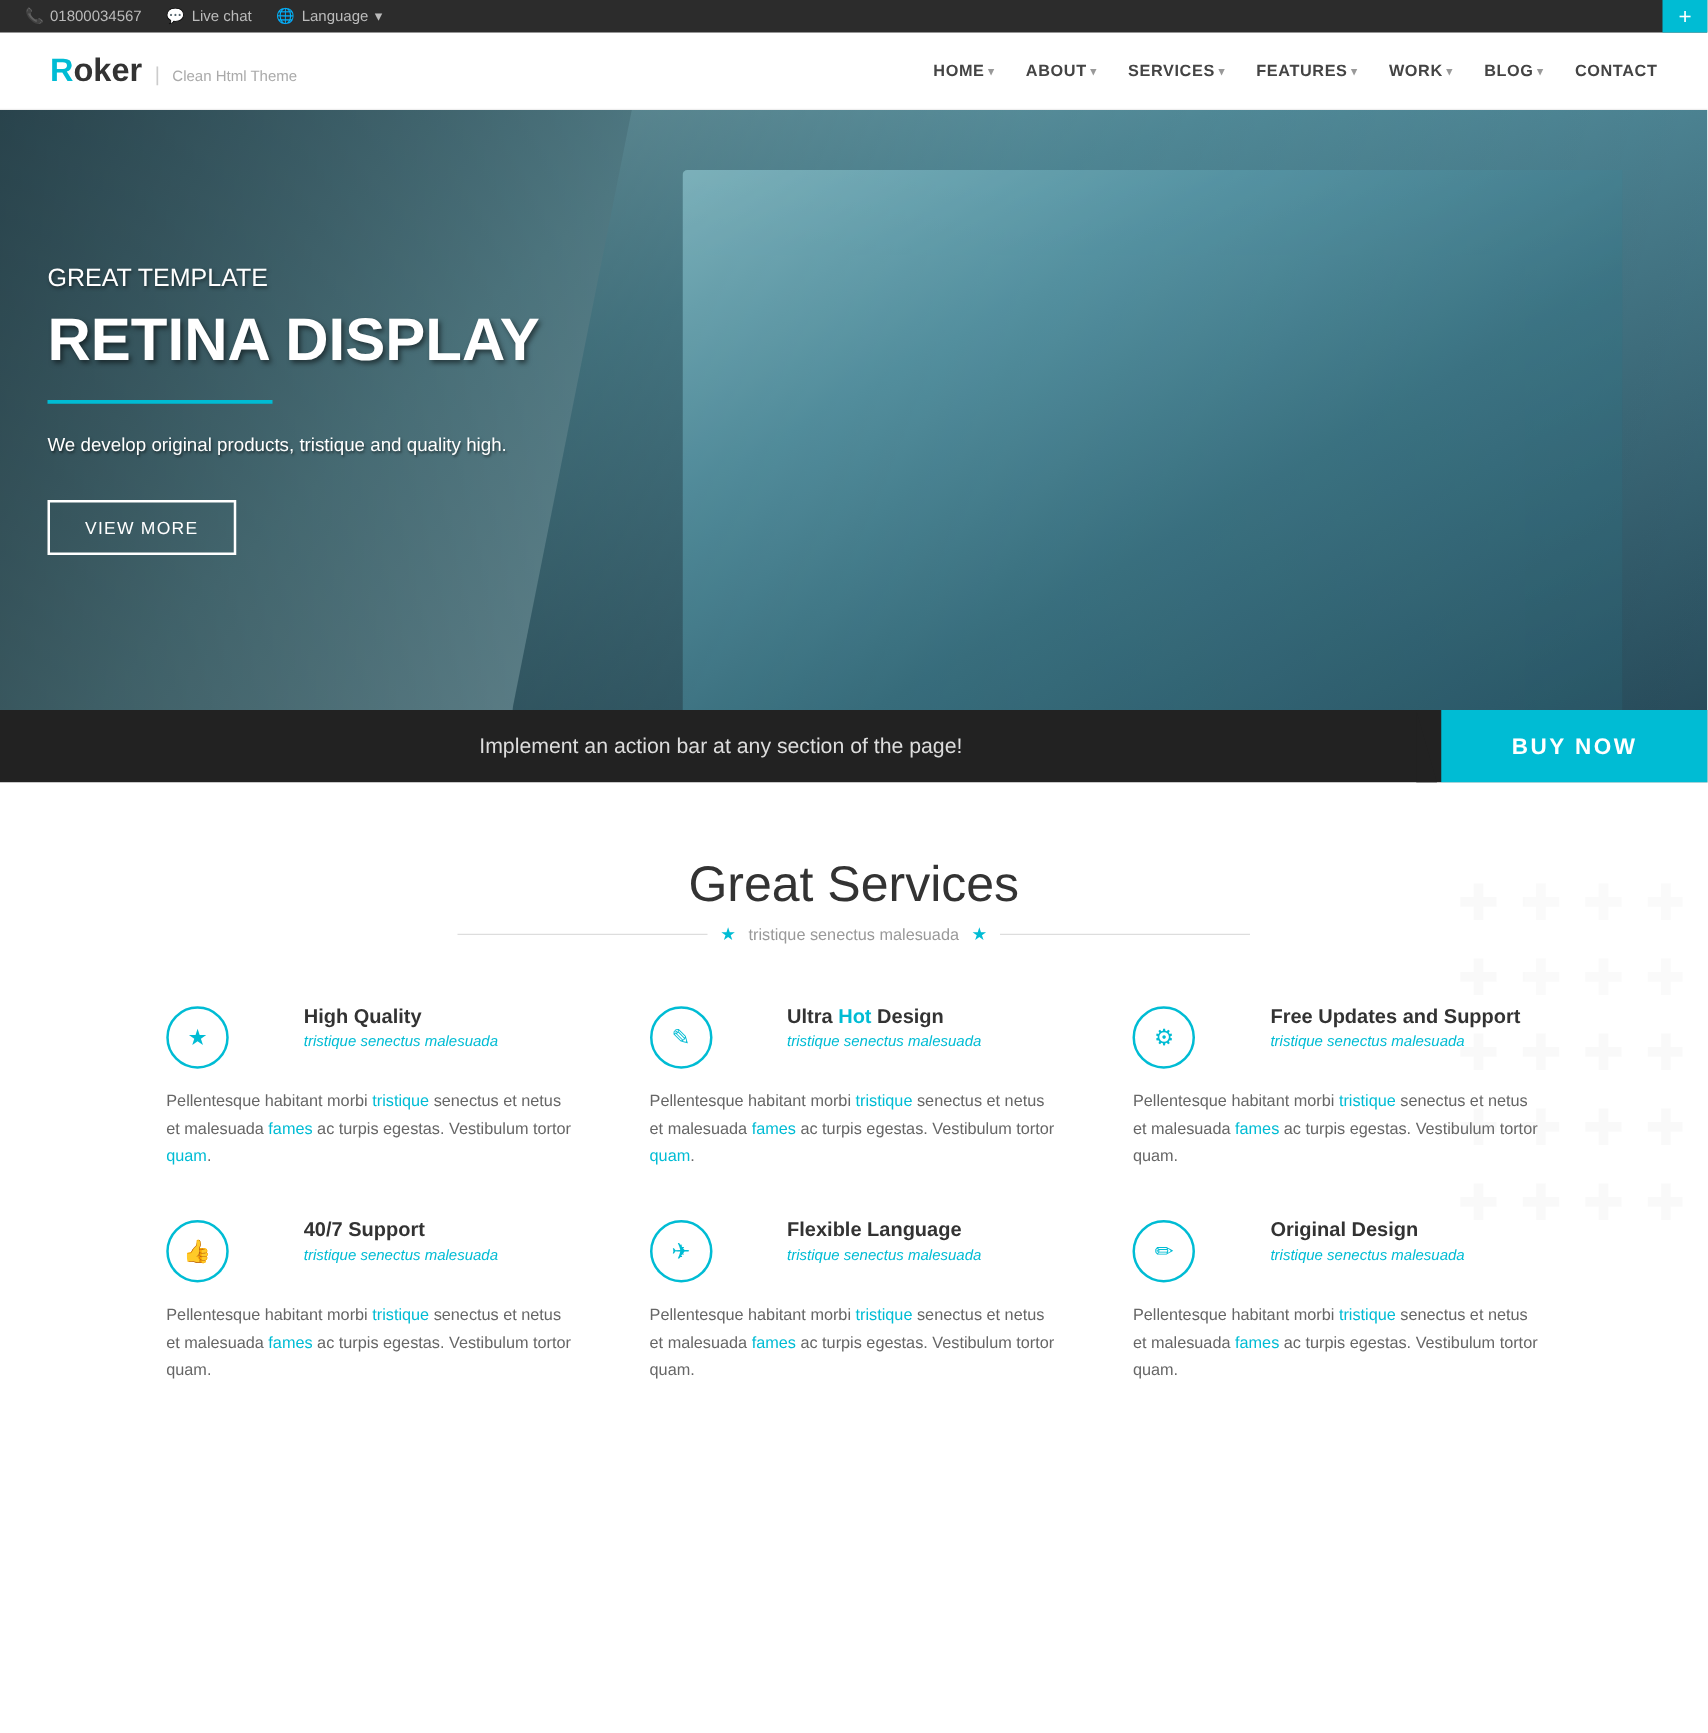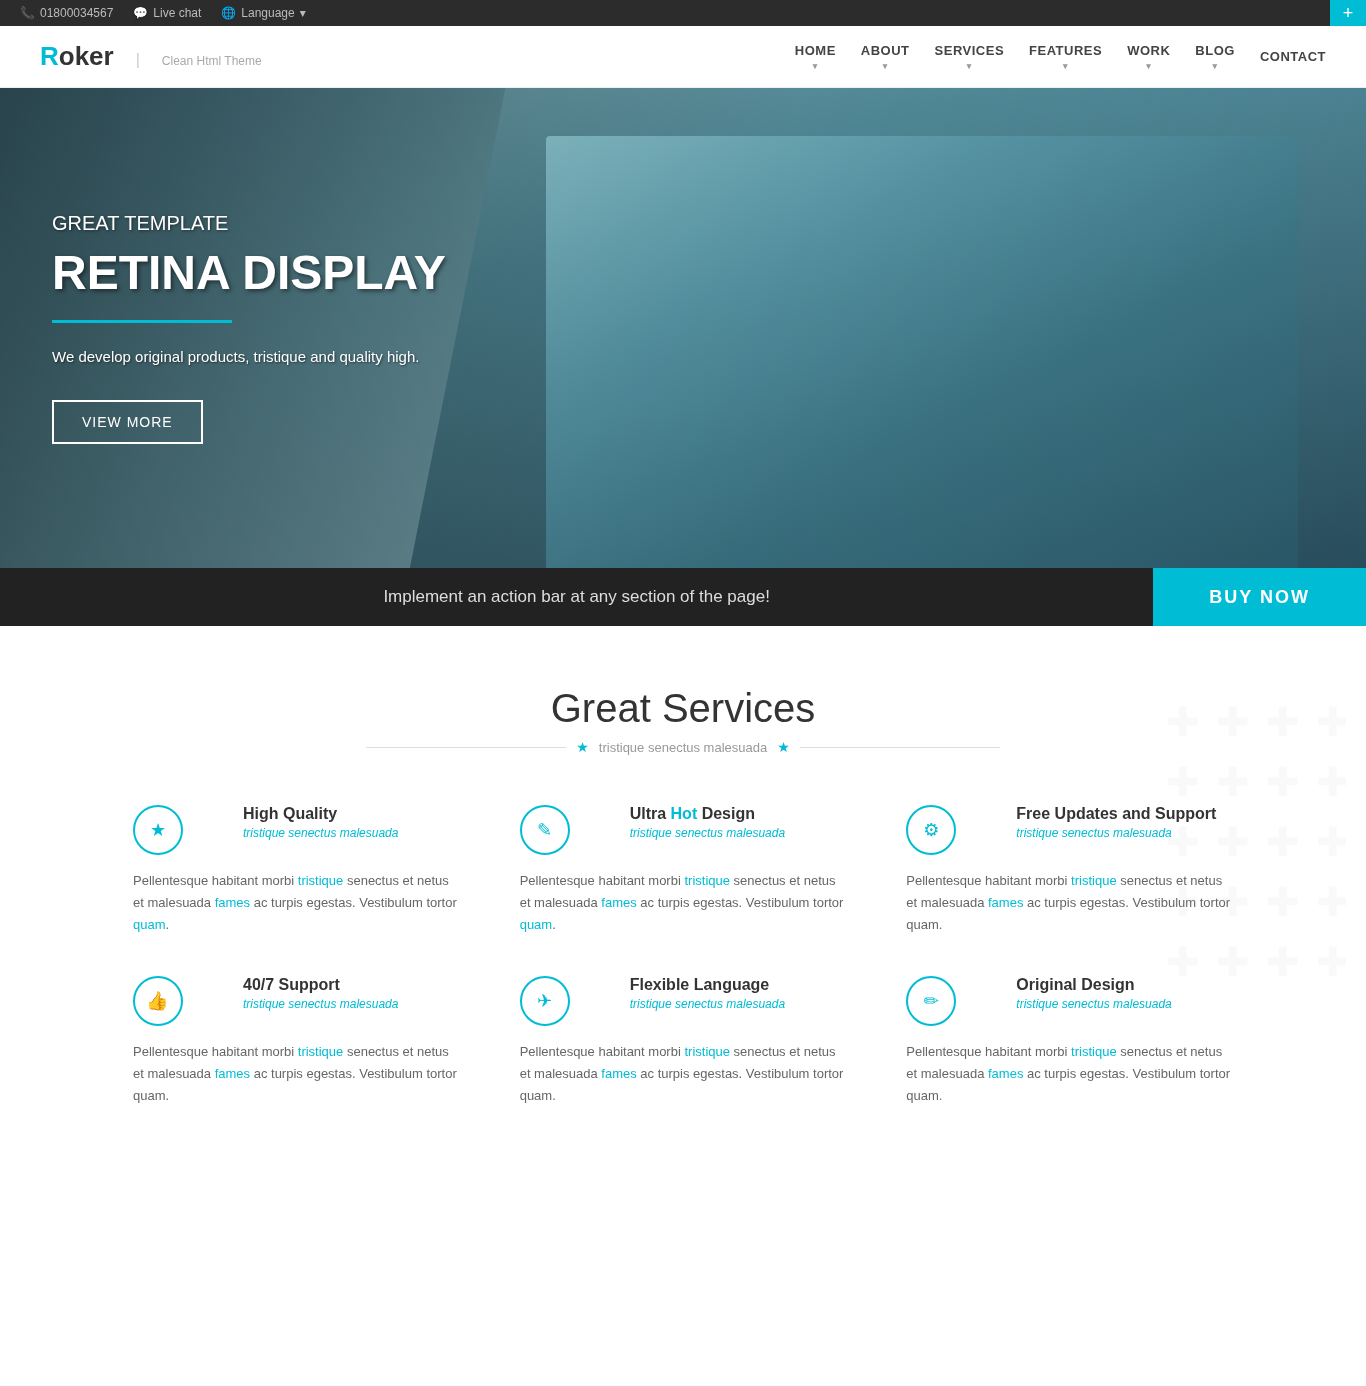--- a/index.html
+++ b/index.html
@@ -34,39 +34,38 @@
 
     
     .header {
       background: #fff;
       padding: 15px 40px;
       display: flex;
       align-items: center;
       justify-content: space-between;
       border-bottom: 1px solid #eee;
     }
-    .logo { display: flex; align-items: baseline; gap: 16px; }
+    .logo { display: flex; align-items: baseline; gap: 4px; }
     .logo-text { font-size: 26px; font-weight: bold; color: #333; }
     .logo-r { color: #00bcd4; }
     .logo-divider { color: #ccc; margin: 0 6px; }
     .logo-subtitle { font-size: 12px; color: #aaa; }
 
     .nav { display: flex; align-items: center; gap: 25px; }
     .nav-item {
       font-size: 13px;
       font-weight: 600;
       color: #444;
       text-decoration: none;
       cursor: pointer;
       display: flex;
       align-items: center;
       gap: 3px;
       text-transform: uppercase;
       letter-spacing: 0.5px;
-      flex-direction: column;
     }
     .nav-item .arrow { font-size: 9px; color: #999; }
 
     
     .hero {
       position: relative;
       height: 480px;
       background: linear-gradient(135deg, #4a7a8a 0%, #6ba3b0 30%, #8cb8c4 60%, #a8cdd5 100%);
       overflow: hidden;
       display: flex;
@@ -84,21 +83,21 @@
       top: 0;
       bottom: 0;
       width: 70%;
       background: linear-gradient(to bottom, #7ab0bb 0%, #5a8e9a 50%, #3d6e7a 100%);
       clip-path: polygon(10% 0%, 100% 0%, 100% 100%, 0% 100%);
     }
 
     .hero-content {
       position: relative;
       z-index: 2;
-      padding: 0 52px;
+      padding: 0 38px;
       color: white;
     }
     .hero-subtitle {
       font-size: 20px;
       font-weight: 400;
       margin-bottom: 10px;
       text-shadow: 1px 1px 3px rgba(0,0,0,0.5);
     }
     .hero-title {
       font-size: 48px;

